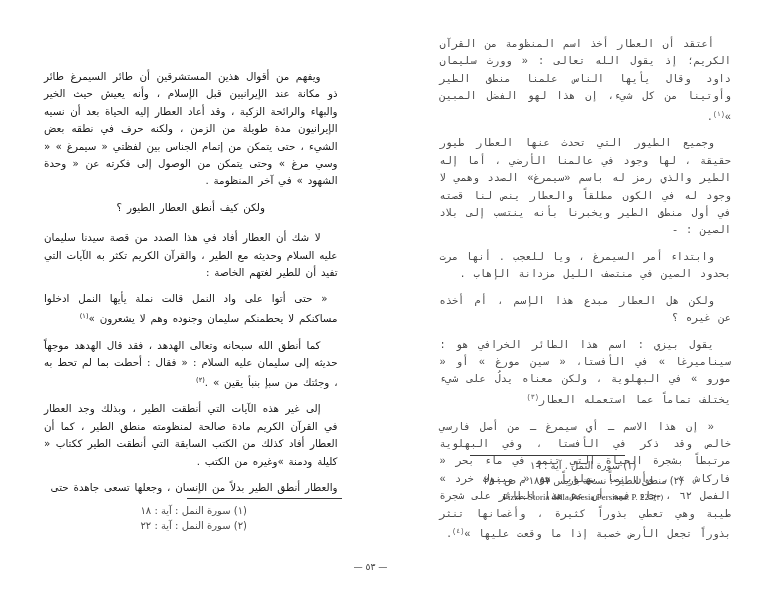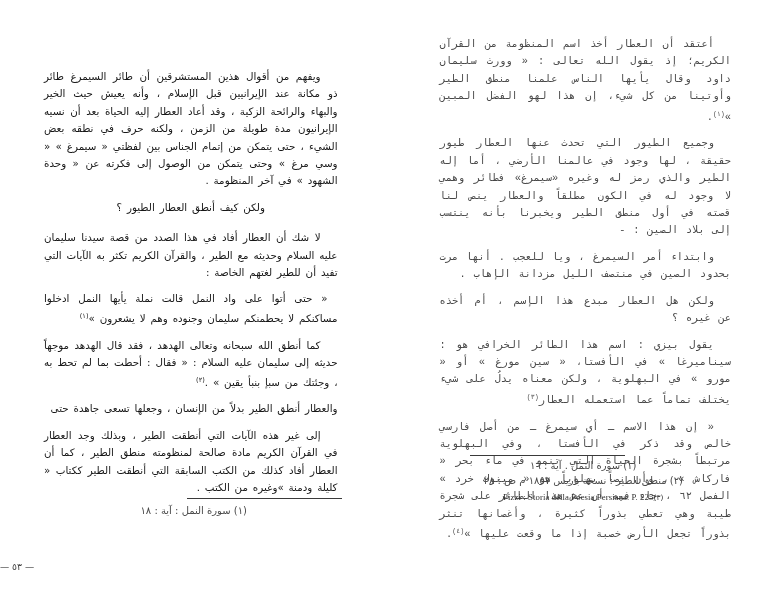--- a/index.html
+++ b/index.html
@@ -98,21 +98,21 @@
     white-space: nowrap;
   }
   .fn-latin .marker {
     font-family: "DejaVu Sans", sans-serif;
     font-size: 7.4px;
   }
 
   .page-number {
     position: absolute;
     width: 100%;
-    text-align: left;
+    text-align: right;
     font-size: 9.2px;
     color: #3c3c3c;
     letter-spacing: 1.2px;
   }
 
   .sup {
     font-size: 6.6px;
     vertical-align: super;
     letter-spacing: 0;
   }
@@ -123,21 +123,21 @@
 <div class="spread">
 
   <section class="page page-right">
 
     <div class="text-block" style="top:36px; right:44px; left:52px;font-family:Liberation Mono, monospace;">
 
       <p class="para">
         <span>أعتقد أن العطار أخذ اسم المنظومة من القرآن الكريم؛ إذ يقول الله تعالى : « وورث سليمان داود وقال يأيها الناس علمنا منطق الطير وأوتينا من كل شيء، إن هذا لهو الفضل المبين »</span><span class="sup">(١)</span>.
       </p>
 
-      <p class="para">وجميع الطيور التي تحدث عنها العطار طيور حقيقة ، لها وجود في عالمنا الأرضي ، أما إله الطير والذي رمز له وغيره «سيمرغ» فطائر وهمي لا وجود له في الكون مطلقاً والعطار ينص لنا قصته في أول منطق الطير ويخبرنا بأنه ينتسب إلى بلاد الصين : -</p>
+      <p class="para">وجميع الطيور التي تحدث عنها العطار طيور حقيقة ، لها وجود في عالمنا الأرضي ، أما إله الطير والذي رمز له باسم «سيمرغ» الصدد وهمي لا وجود له في الكون مطلقاً والعطار ينص لنا قصته في أول منطق الطير ويخبرنا بأنه ينتسب إلى بلاد الصين : -</p>
 
       <p class="para">وابتداء أمر السيمرغ ، ويا للعجب . أنها مرت بحدود الصين في منتصف الليل مزدانة الإهاب .</p>
 
       <p class="para">ولكن هل العطار مبدع هذا الإسم ، أم أخذه عن غيره ؟</p>
 
       <p class="para">
         <span>يقول بيزي : اسم هذا الطائر الخرافي هو : سيناميرغا » في الأفستا، « سين مورغ » أو « مورو » في البهلوية ، ولكن معناه يدلُ على شيء يختلف تماماً عما استعمله العطار</span><span class="sup">(٣)</span>
       </p>
 
 
@@ -169,27 +169,28 @@
       <p class="para">لا شك أن العطار أفاد في هذا الصدد من قصة سيدنا سليمان عليه السلام وحديثه مع الطير ، والقرآن الكريم تكثر به الآيات التي تفيد أن للطير لغتهم الخاصة :</p>
 
       <p class="para quote">
         <span>« حتى أتوا على واد النمل قالت نملة يأيها النمل ادخلوا مساكنكم لا يحطمنكم سليمان وجنوده وهم لا يشعرون »</span><span class="sup">(١)</span>
       </p>
 
       <p class="para">
         <span>كما أنطق الله سبحانه وتعالى الهدهد ، فقد قال الهدهد موجهاً حديثه إلى سليمان عليه السلام : « فقال : أحطت بما لم تحط به ، وجئتك من سبإ بنبأ يقين » .</span><span class="sup">(٢)</span>
       </p>
 
+      <p class="para">إلى غير هذه الآيات التي أنطقت الطير ، وبذلك وجد العطار في القرآن الكريم مادة صالحة لمنظومته منطق الطير ، كما أن العطار أفاد كذلك من الكتب السابقة التي أنطقت الطير ككتاب « كليلة ودمنة »وغيره من الكتب .</p>
+
       <p class="para no-indent">والعطار أنطق الطير بدلاً من الإنسان ، وجعلها تسعى جاهدة حتى</p>
-
-      <p class="para">إلى غير هذه الآيات التي أنطقت الطير ، وبذلك وجد العطار في القرآن الكريم مادة صالحة لمنظومته منطق الطير ، كما أن العطار أفاد كذلك من الكتب السابقة التي أنطقت الطير ككتاب « كليلة ودمنة »وغيره من الكتب .</p>
     </div>
 
     <div class="footnote-rule" style="top:470px; right:46px; width:155px;"></div>
 
     <div class="footnotes" style="top:477px; right:0px; left:0px;">
       <p class="fn">(١) سورة النمل : آية : ١٨</p>
+      <p class="fn">(٢) سورة النمل : آية : ٢٢</p>
     </div>
 
     <div class="page-number" style="top:533px;">— ٥٣ —</div>
   </section>
 
 </div>
 
 </body></html>

